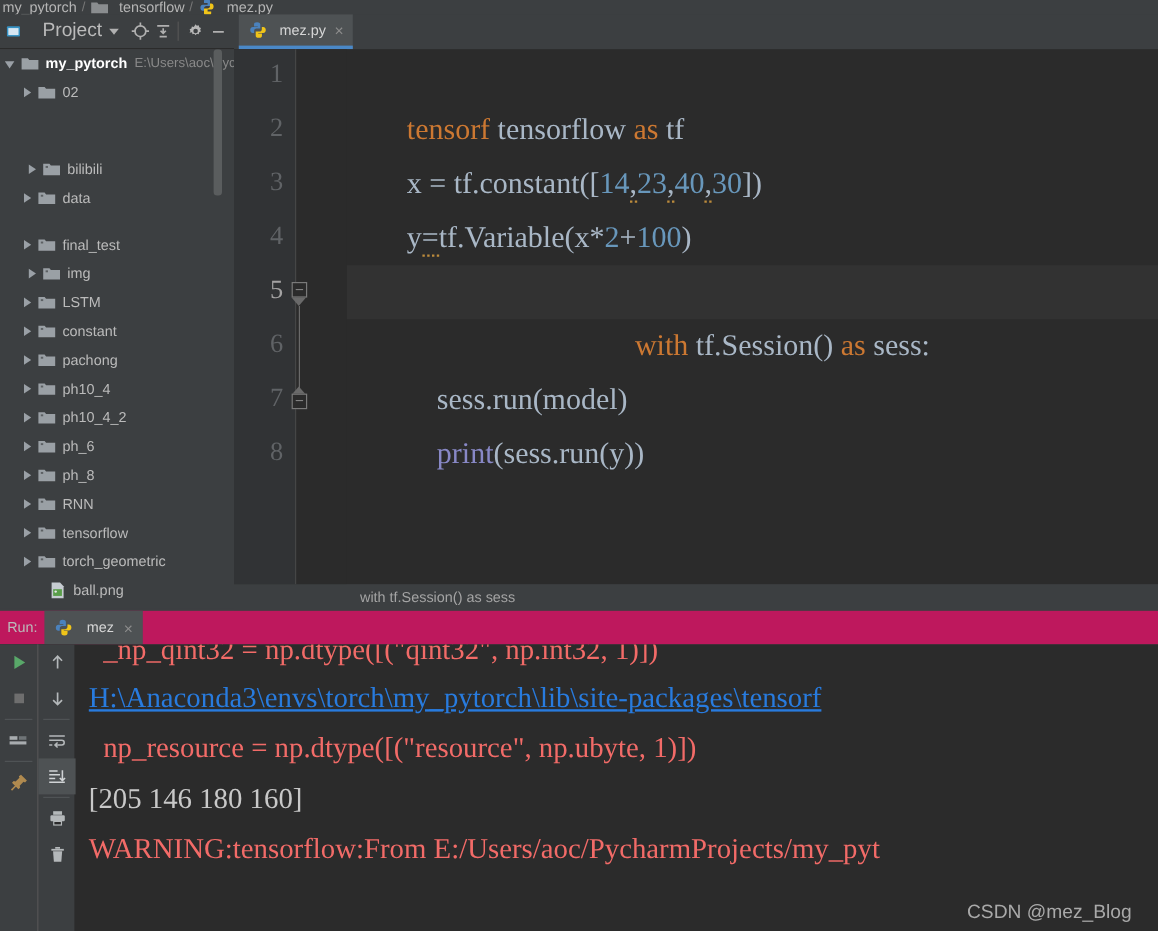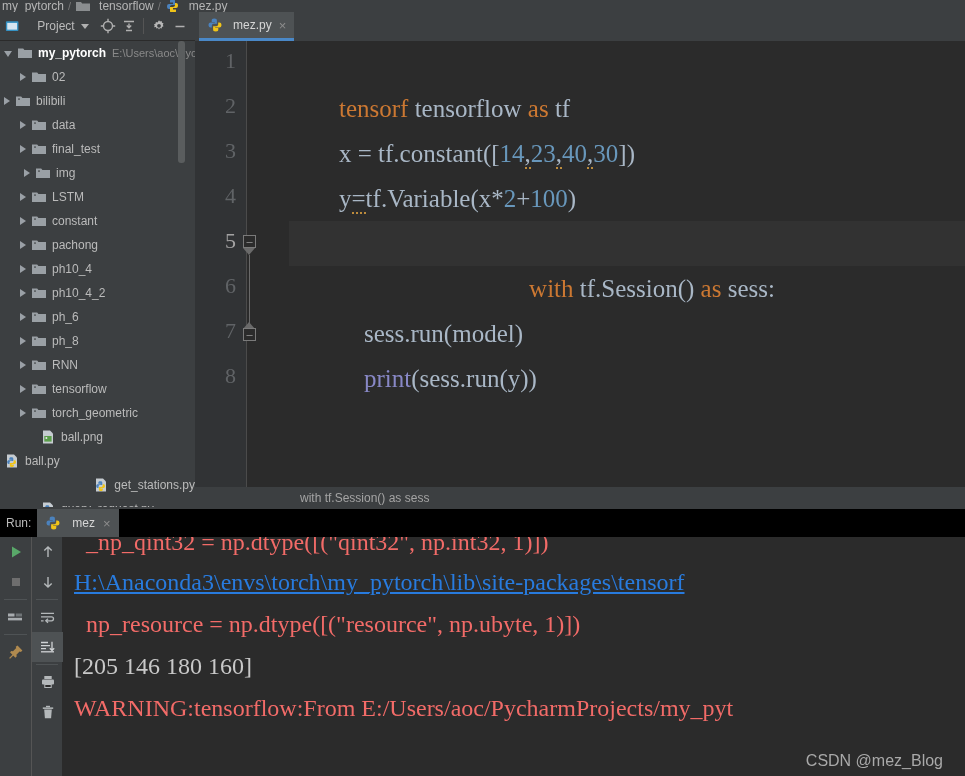--- a/index.html
+++ b/index.html
@@ -20,21 +20,21 @@
   .bc-seg { display: flex; align-items: center; gap: 3px; }
   .bc-text { font-size: 12px; color: #b5b5b5; line-height: 12px; }
   .bc-sep { color: #777; font-size: 11px; }
 
   
   .proj-header {
     position: absolute; left: 0; top: 12px; width: 195px; height: 29px;
     background: #3c3f41; display: flex; align-items: center; padding: 0 5px;
     border-bottom: 1px solid #2b2b2b;
   }
-  .proj-label { font-size: 12px; color: #bbbbbb; margin-left: 18px; }
+  .proj-label { font-size: 16px; color: #bbbbbb; margin-left: 18px; }
   .caret-down {
     width: 0; height: 0; margin-left: 6px;
     border-left: 4px solid transparent; border-right: 4px solid transparent;
     border-top: 5px solid #b0b0b0;
   }
   .tb-icon { width: 20px; height: 20px; display: flex; align-items: center;
              justify-content: center; margin-left: 2px; }
   .tb-sep { width: 1px; height: 16px; background: #555; margin: 0 4px; }
 
   
@@ -133,21 +133,21 @@
   
   .editor-bc {
     position: absolute; left: 195px; top: 487px; width: 770px; height: 22px;
     background: #3c3f41; display: flex; align-items: center; padding-left: 105px;
     font-size: 12px; color: #a4a4a4;
   }
 
   
   .run-header {
     position: absolute; left: 0; top: 509px; width: 965px; height: 28px;
-    background: #000000; display: flex; align-items: center;
+    background: #be185d; display: flex; align-items: center;
   }
   .run-label { font-size: 12px; color: #bbbbbb; padding: 0 6px; }
   .run-tab {
     display: flex; align-items: center; height: 28px; padding: 0 8px;
     background: #4e5254;
   }
   .run-tab-label { font-size: 12px; color: #d6d6d6; margin: 0 8px 0 6px; }
 
   .run-body {
     position: absolute; left: 0; top: 537px; width: 965px; height: 239px;
@@ -256,37 +256,37 @@
       <span class="tree-path">E:\Users\aoc\Pyc</span>
     </div>
 
     <div class="tree-row" style="padding-left:20px;">
       <span class="twisty"></span>
       <svg class="ico" viewBox="0 0 16 16">
           <path d="M1 3.5h5.2L7.4 5H15v8H1z" fill="#9aa0a5"></path>
         </svg>
       <span>02</span>
     </div>
-    <div class="tree-row" style="padding-left:4px;">
+    <div class="tree-row" style="padding-left:24px;margin-top:40px;">
       <span class="twisty"></span>
       <svg class="ico" viewBox="0 0 16 16">
           <path d="M1 3.5h5.2L7.4 5H15v8H1z" fill="#9aa0a5"></path>
           <rect x="3" y="5.3" width="2" height="1.6" fill="#5c6063"></rect>
         </svg>
       <span>bilibili</span>
     </div>
     <div class="tree-row" style="padding-left:20px;">
       <span class="twisty"></span>
       <svg class="ico" viewBox="0 0 16 16">
           <path d="M1 3.5h5.2L7.4 5H15v8H1z" fill="#9aa0a5"></path>
           <rect x="3" y="5.3" width="2" height="1.6" fill="#5c6063"></rect>
         </svg>
       <span>data</span>
     </div>
-    <div class="tree-row" style="padding-left:20px;">
+    <div class="tree-row" style="padding-left:20px;margin-top:15px;">
       <span class="twisty"></span>
       <svg class="ico" viewBox="0 0 16 16">
           <path d="M1 3.5h5.2L7.4 5H15v8H1z" fill="#9aa0a5"></path>
           <rect x="3" y="5.3" width="2" height="1.6" fill="#5c6063"></rect>
         </svg>
       <span>final_test</span>
     </div>
     <div class="tree-row" style="padding-left:24px;">
       <span class="twisty"></span>
       <svg class="ico" viewBox="0 0 16 16">

